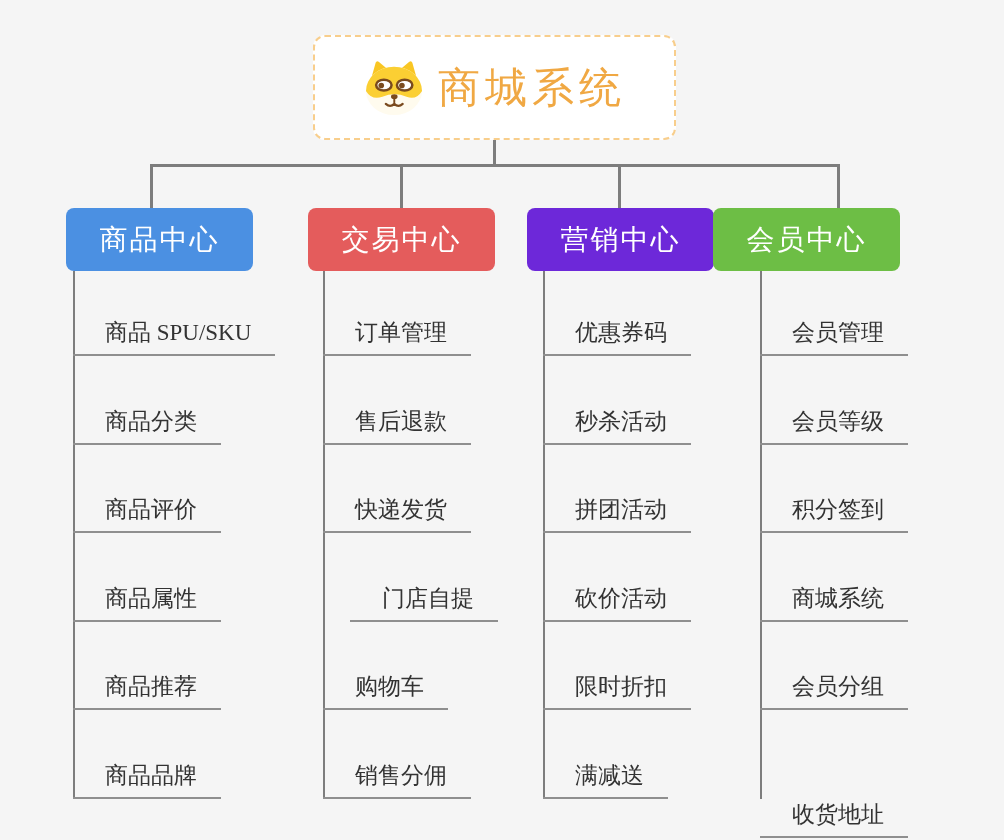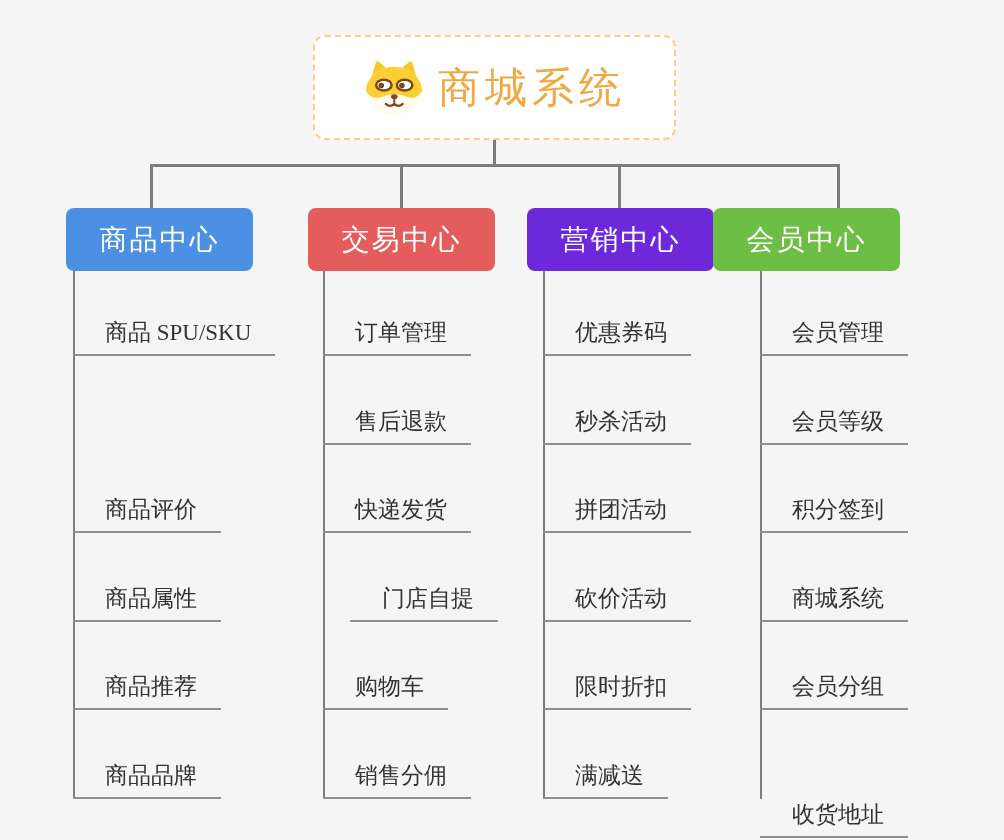--- a/index.html
+++ b/index.html
@@ -129,20 +129,21 @@
   <div class="branch-node b2" style="background: #6d28d9;">
     <span class="branch-label">营销中心</span>
   </div>
   <div class="branch-node b3" style="background: rgb(109, 190, 69);">
     <span class="branch-label">会员中心</span>
   </div>
 
   <div class="branch-col c0">
     <div class="branch-line"></div>
   <div class="item" style="top: 47px;"><span>商品 SPU/SKU</span></div>
+      <div class="item" style="top: 135.6px;"><span>商品分类</span></div>
       <div class="item" style="top: 224.2px;"><span>商品评价</span></div>
       <div class="item" style="top: 312.8px;"><span>商品属性</span></div>
       <div class="item" style="top: 401.4px;"><span>商品推荐</span></div>
       <div class="item" style="top: 490px;"><span>商品品牌</span></div>
     </div>
   <div class="branch-col c1">
     <div class="branch-line"></div>
   <div class="item" style="top: 47px;"><span>订单管理</span></div>
       <div class="item" style="top: 135.6px;"><span>售后退款</span></div>
       <div class="item" style="top: 224.2px;"><span>快递发货</span></div>

